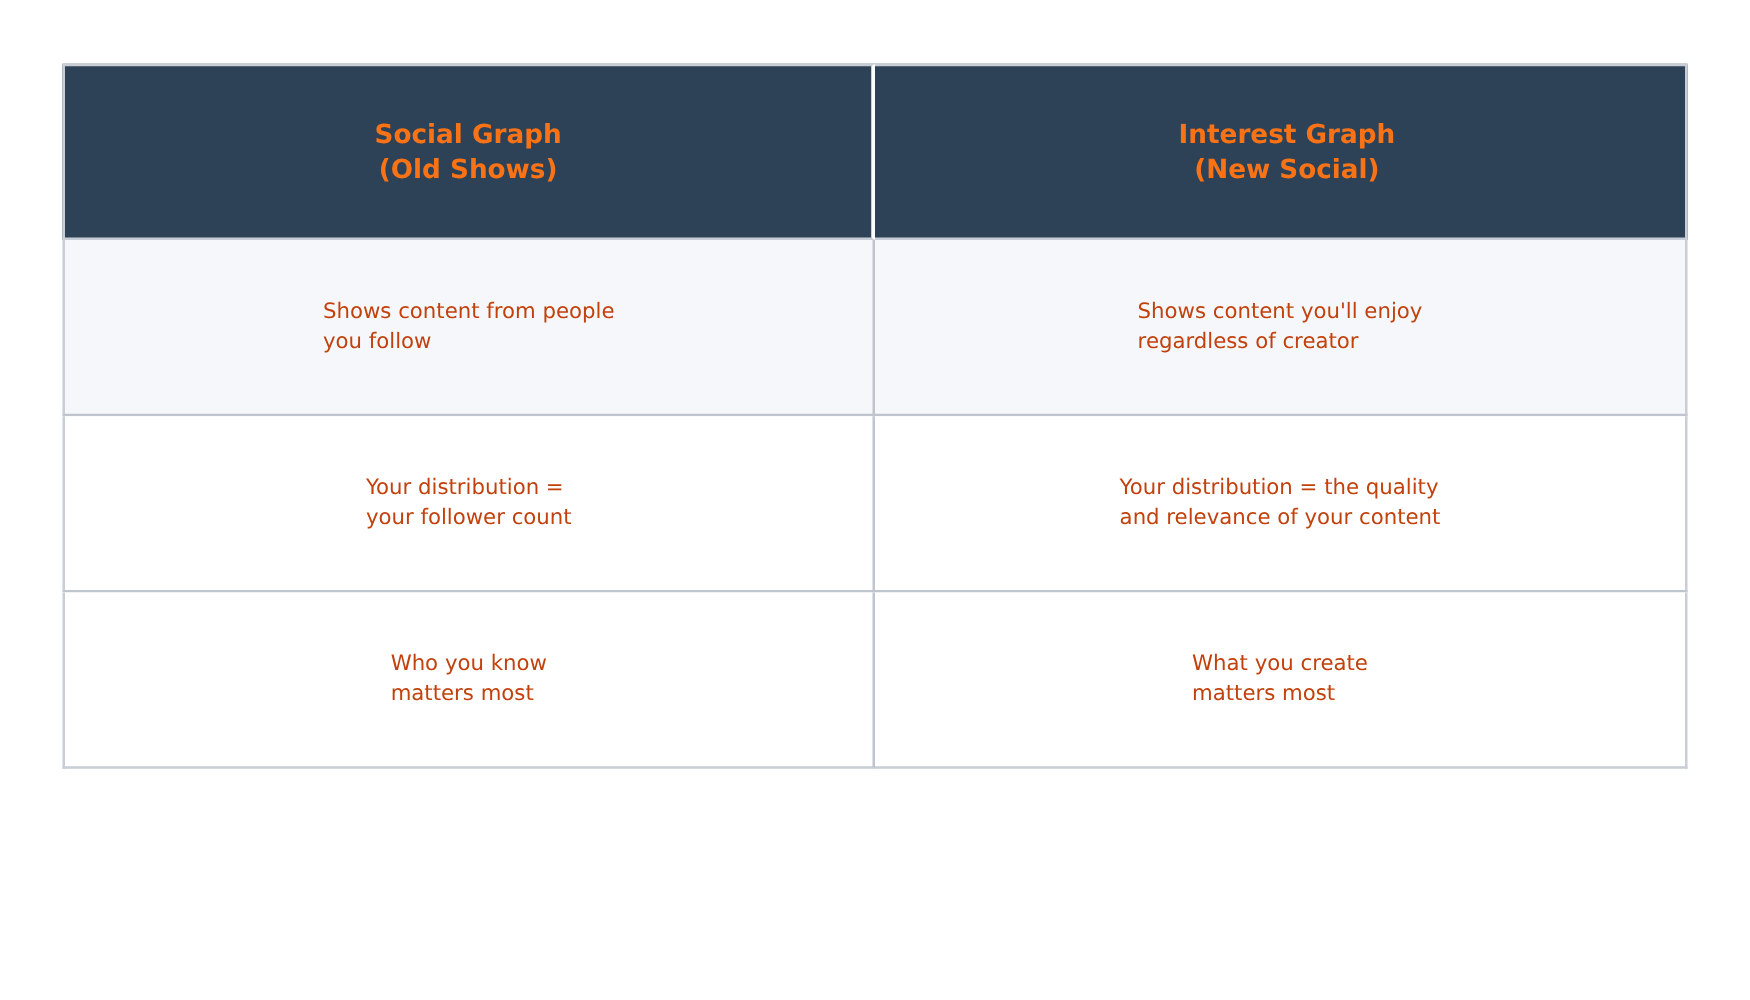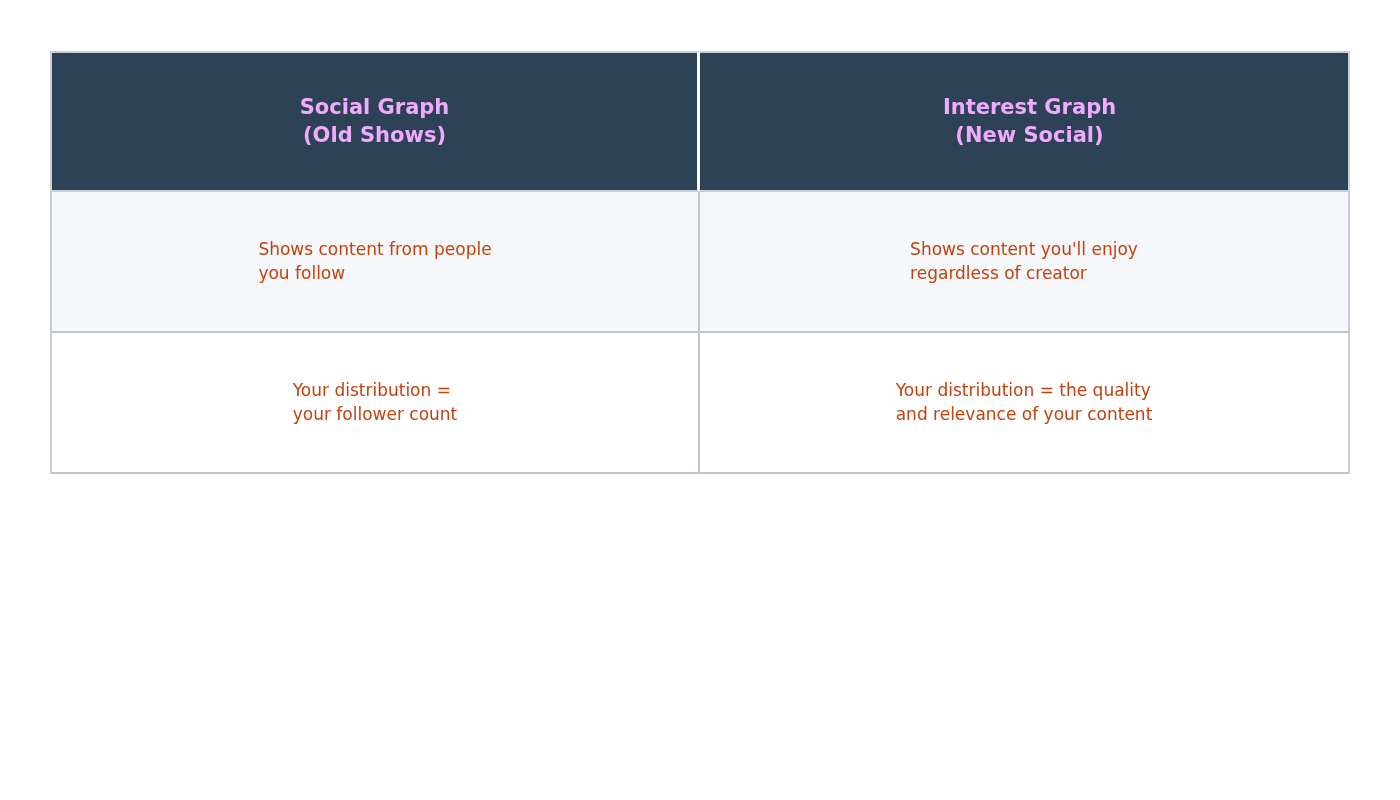--- a/index.html
+++ b/index.html
@@ -29,21 +29,21 @@
   table.compare {
     border-collapse: separate;
     border-spacing: 0;
     width: 1300px;
     table-layout: fixed;
   }
 
   
   thead th {
     background: #2e4257;
-    color: #f0abfc;
+    color: #f97316;
     font-size: 21px;
     font-weight: bold;
     line-height: 1.33;
     height: 137px;
     vertical-align: middle;
     text-align: center;
     padding: 0;
     border-top: 2px solid #c9ced6;
     border-bottom: 2px solid #c9ced6;
   }
@@ -119,16 +119,26 @@
         <tr class="plain sep-below">
           <td class="col-left">
             <span class="cell-text">Your distribution =
 your follower count</span>
           </td>
           <td class="col-right">
             <span class="cell-text">Your distribution = the quality
 and relevance of your content</span>
           </td>
         </tr>
+        <tr class="plain last">
+          <td class="col-left">
+            <span class="cell-text">Who you know
+matters most</span>
+          </td>
+          <td class="col-right">
+            <span class="cell-text">What you create
+matters most</span>
+          </td>
+        </tr>
       </tbody>
     </table>
   </div>
 </div>
 
 </body></html>

